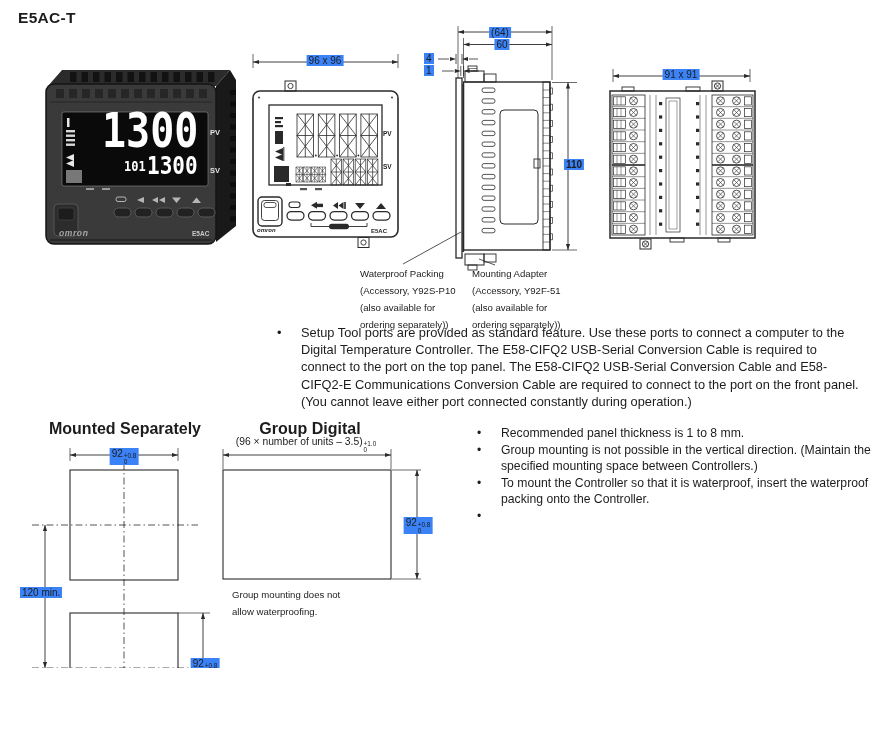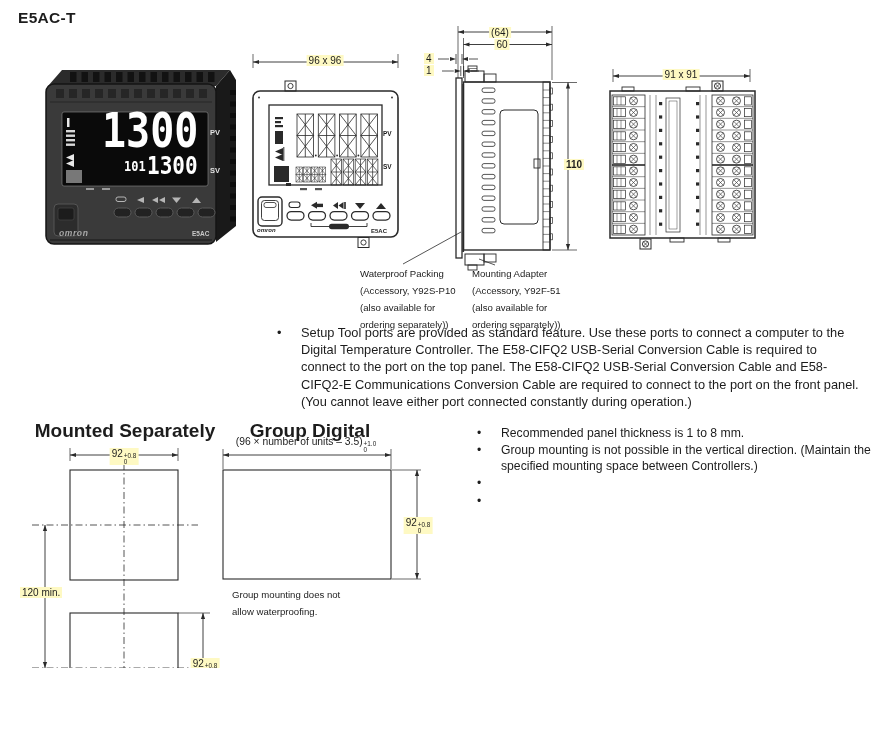--- a/index.html
+++ b/index.html
@@ -1,24 +1,24 @@
 <!DOCTYPE html>
 <html><head>
 <meta charset="utf-8">
 <style>
   html,body{margin:0;padding:0;background:#fff;}
   .page{position:relative;width:886px;height:668px;background:#fff;overflow:hidden;
         font-family:"Liberation Sans",sans-serif;color:#1c1c1c;}
   .abs{position:absolute;}
   .title{position:absolute;left:18px;top:9px;font-size:15.5px;font-weight:bold;letter-spacing:.3px;}
-  .dim{position:absolute;font-size:10px;line-height:11px;background:#fef9c3;padding:0 2px;white-space:nowrap;color:#1c1c1c;}
+  .dim{position:absolute;font-size:10px;line-height:11px;background:#3b82f6;padding:0 2px;white-space:nowrap;color:#1c1c1c;}
   .ctr{transform:translateX(-50%);}
   .tol{display:inline-flex;flex-direction:column;align-items:flex-start;font-size:6.4px;line-height:6.2px;margin-left:1px;vertical-align:-1px;}
   .lbl{position:absolute;font-size:9.6px;line-height:17px;white-space:pre-line;color:#1c1c1c;}
-  .heading{position:absolute;font-size:19px;font-weight:bold;white-space:nowrap;}
+  .heading{position:absolute;font-size:16px;font-weight:bold;white-space:nowrap;}
   .formula{position:absolute;font-size:10.3px;white-space:nowrap;}
   .note-block{position:absolute;display:flex;}
   .blt{width:12px;flex:0 0 12px;}
   .prelines{white-space:pre-line;margin-left:12px;}
   .setup{left:277px;top:324px;width:600px;font-size:12.8px;line-height:17.2px;}
   .rnotes{position:absolute;left:477px;top:426px;width:412px;font-size:12.2px;line-height:15.6px;}
   .note-item{display:flex;margin-bottom:1.8px;}
   .lcd{position:absolute;font-family:"DejaVu Sans Mono",monospace;font-weight:bold;color:#fff;transform-origin:top left;}
   .tinytxt{position:absolute;font-weight:bold;color:#1c1c1c;}
   svg{position:absolute;overflow:visible;}
@@ -656,19 +656,21 @@
       <span class="blt">•</span>
       <div class="prelines">Recommended panel thickness is 1 to 8 mm.</div>
     </div>
     <div class="note-item">
       <span class="blt">•</span>
       <div class="prelines">Group mounting is not possible in the vertical direction. (Maintain the
 specified mounting space between Controllers.)</div>
     </div>
     <div class="note-item">
       <span class="blt">•</span>
+      <div class="prelines">To mount the Controller so that it is waterproof, insert the waterproof
+packing onto the Controller.</div>
     </div>
     <div class="note-item">
       <span class="blt">•</span>
     </div>
   </div>
 
 </div>
 
 </body></html>

